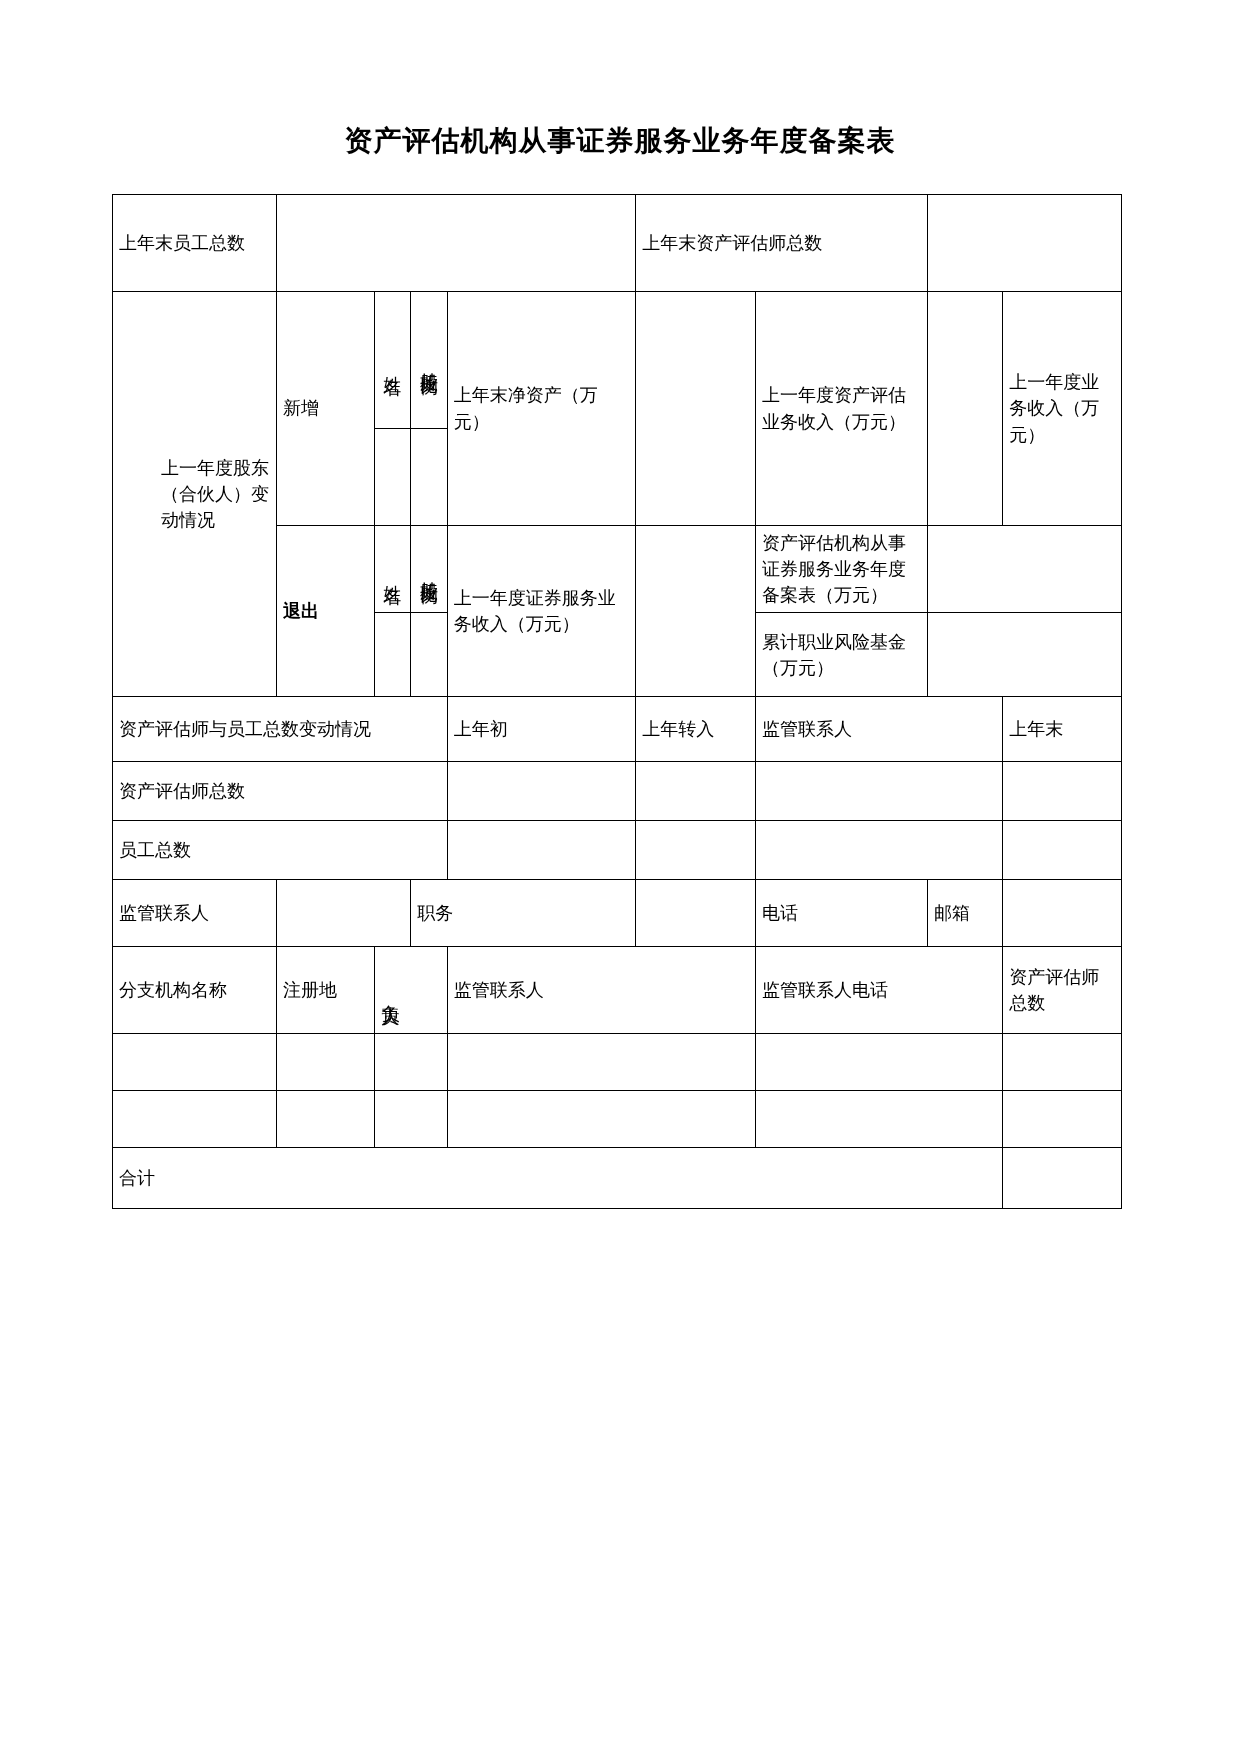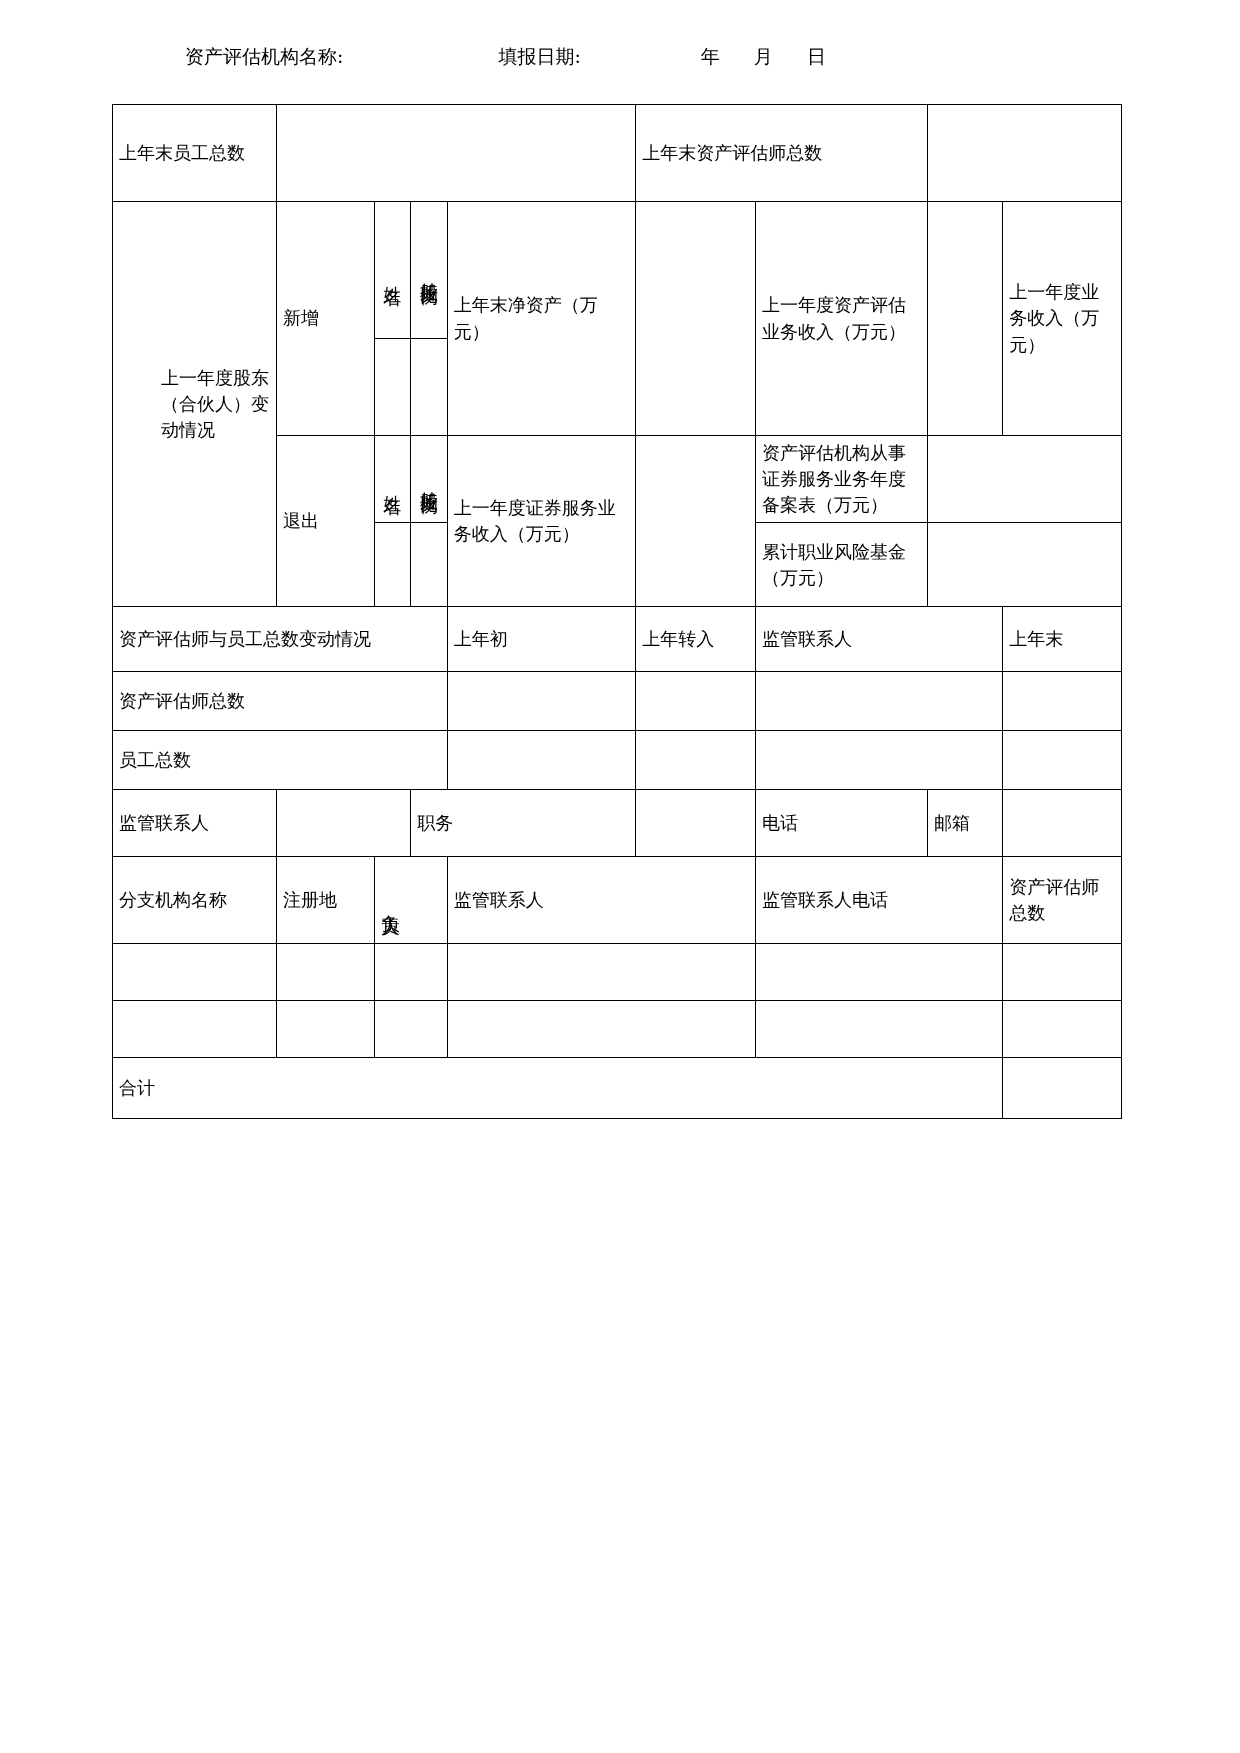--- a/index.html
+++ b/index.html
@@ -70,28 +70,22 @@
     line-height: 1.1;
   }
   .vcell { text-align: center; vertical-align: middle; }
   .blank { }
 </style>
 </head>
 <body>
 
 <div class="page">
 
-
-  <div class="subheader">
-    <span class="sub-name">资产评估机构名称:</span>
-    <span class="sub-gap1"></span>
-    <span class="sub-date">填报日期:</span>
-    <span class="sub-gap2"></span>
-    <span class="sub-ymd">年   月   日</span>
-  </div>
+  <div class="doc-title">资产评估机构从事证券服务业务年度备案表</div>
+
 
   <table class="form">
     <colgroup>
       <col style="width:148px">
       <col style="width:88px">
       <col style="width:33px">
       <col style="width:33px">
       <col style="width:170px">
       <col style="width:108px">
       <col style="width:155px">
@@ -118,21 +112,21 @@
         <td rowspan="2" class="c blank"></td>
         <td rowspan="2" class="c">上一年度业务收入（万元）</td>
       </tr>
 
       <tr>
         <td class="c blank" style="height:88px;"></td>
         <td class="c blank"></td>
       </tr>
 
       <tr>
-        <td rowspan="2" class="c" style="height:125px;">退出</td>
+        <td rowspan="2" class="c" style="height:125px;font-weight:bold;">退出</td>
         <td class="vcell"><span class="vert">姓名</span></td>
         <td class="vcell"><span class="vert">持股比例</span></td>
         <td rowspan="2" class="c">上一年度证券服务业务收入（万元）</td>
         <td rowspan="2" class="c blank"></td>
         <td class="c">资产评估机构从事证券服务业务年度备案表（万元）</td>
         <td colspan="2" class="c blank"></td>
       </tr>
 
       <tr>
         <td class="c blank" style="height:75px;"></td>

